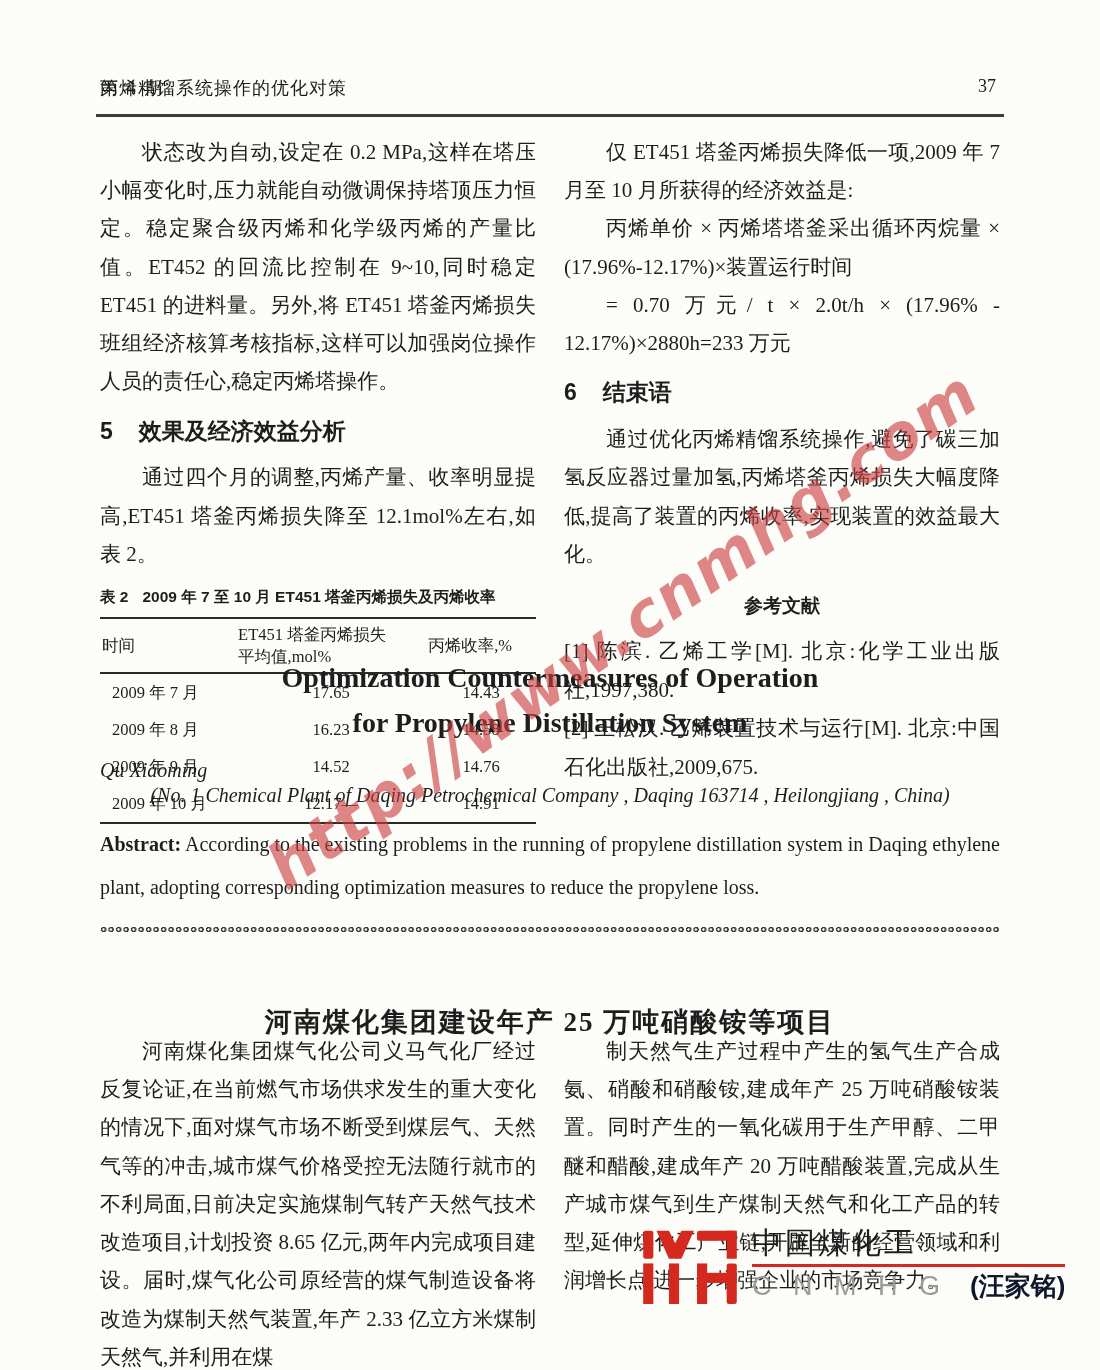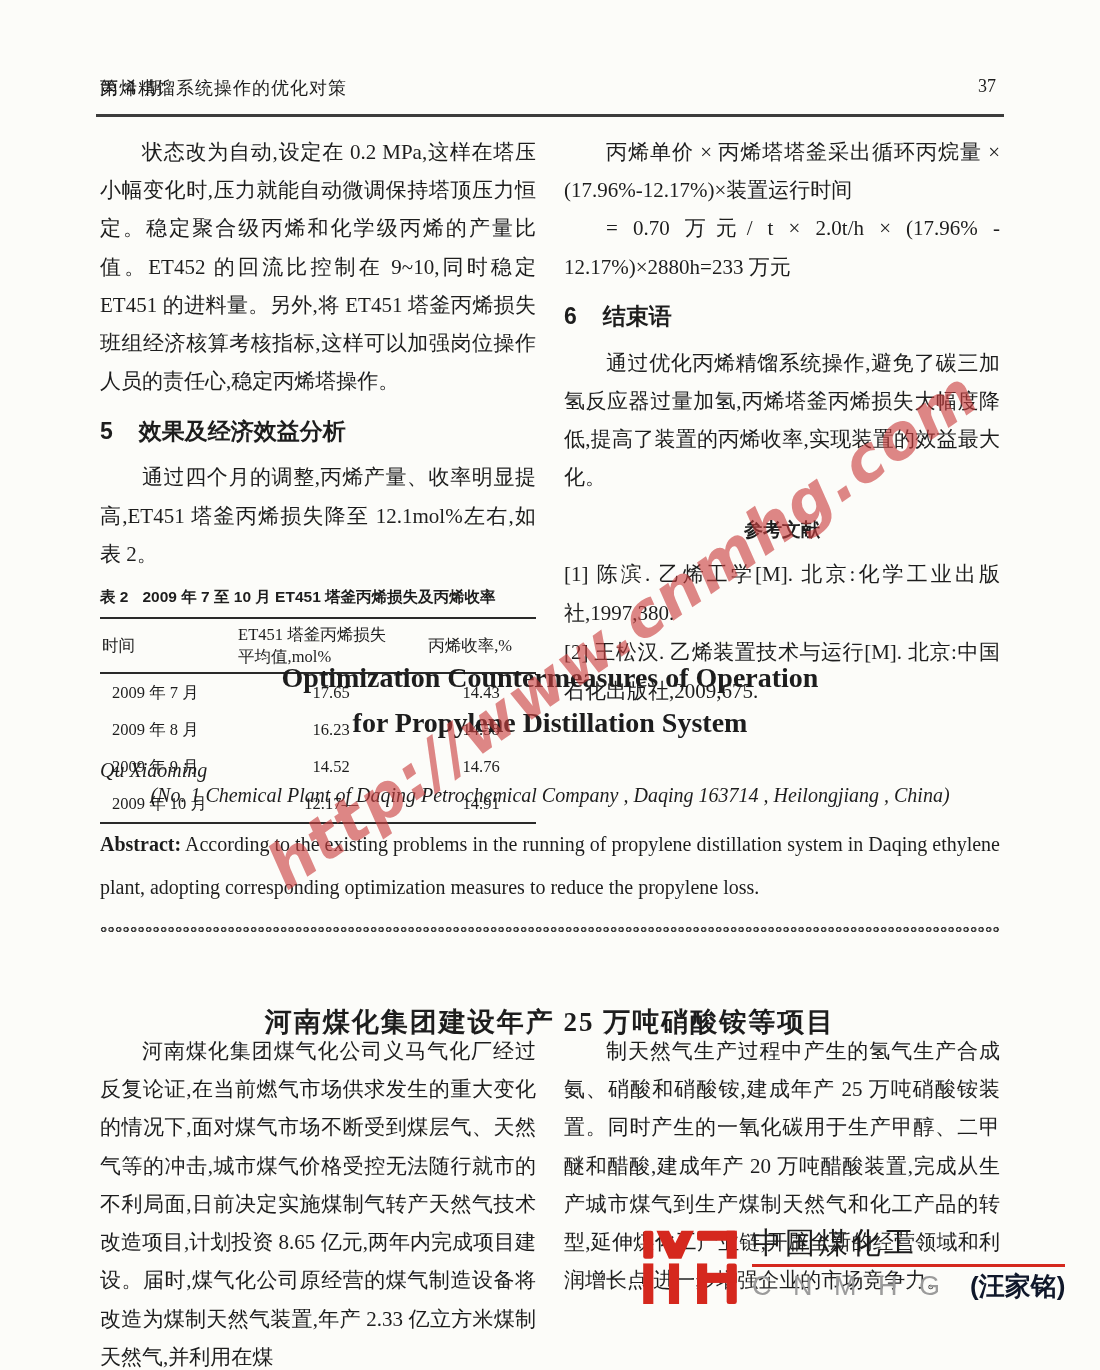--- a/index.html
+++ b/index.html
@@ -120,20 +120,21 @@
           <tr>
             <td class="time-cell">2009 年 10 月</td>
             <td>12.17—</td>
             <td>14.91</td>
           </tr>
         </tbody>
       </table>
     </div>
 
     <div class="col">
+      <p class="body-para">仅 ET451 塔釜丙烯损失降低一项,2009 年 7 月至 10 月所获得的经济效益是:</p>
       <p class="body-para">丙烯单价 × 丙烯塔塔釜采出循环丙烷量 × (17.96%-12.17%)×装置运行时间</p>
       <p class="body-para">= 0.70 万元/ t × 2.0t/h × (17.96% - 12.17%)×2880h=233 万元</p>
       <div class="sec-head">
         <span class="num">6</span><span>结束语</span>
       </div>
       <p class="body-para">通过优化丙烯精馏系统操作,避免了碳三加氢反应器过量加氢,丙烯塔釜丙烯损失大幅度降低,提高了装置的丙烯收率,实现装置的效益最大化。</p>
       <div class="ref-title">参考文献</div>
       <p class="ref-item">[1] 陈滨. 乙烯工学[M]. 北京:化学工业出版社,1997,380.</p>
       <p class="ref-item">[2] 王松汉. 乙烯装置技术与运行[M]. 北京:中国石化出版社,2009,675.</p>
     </div>

